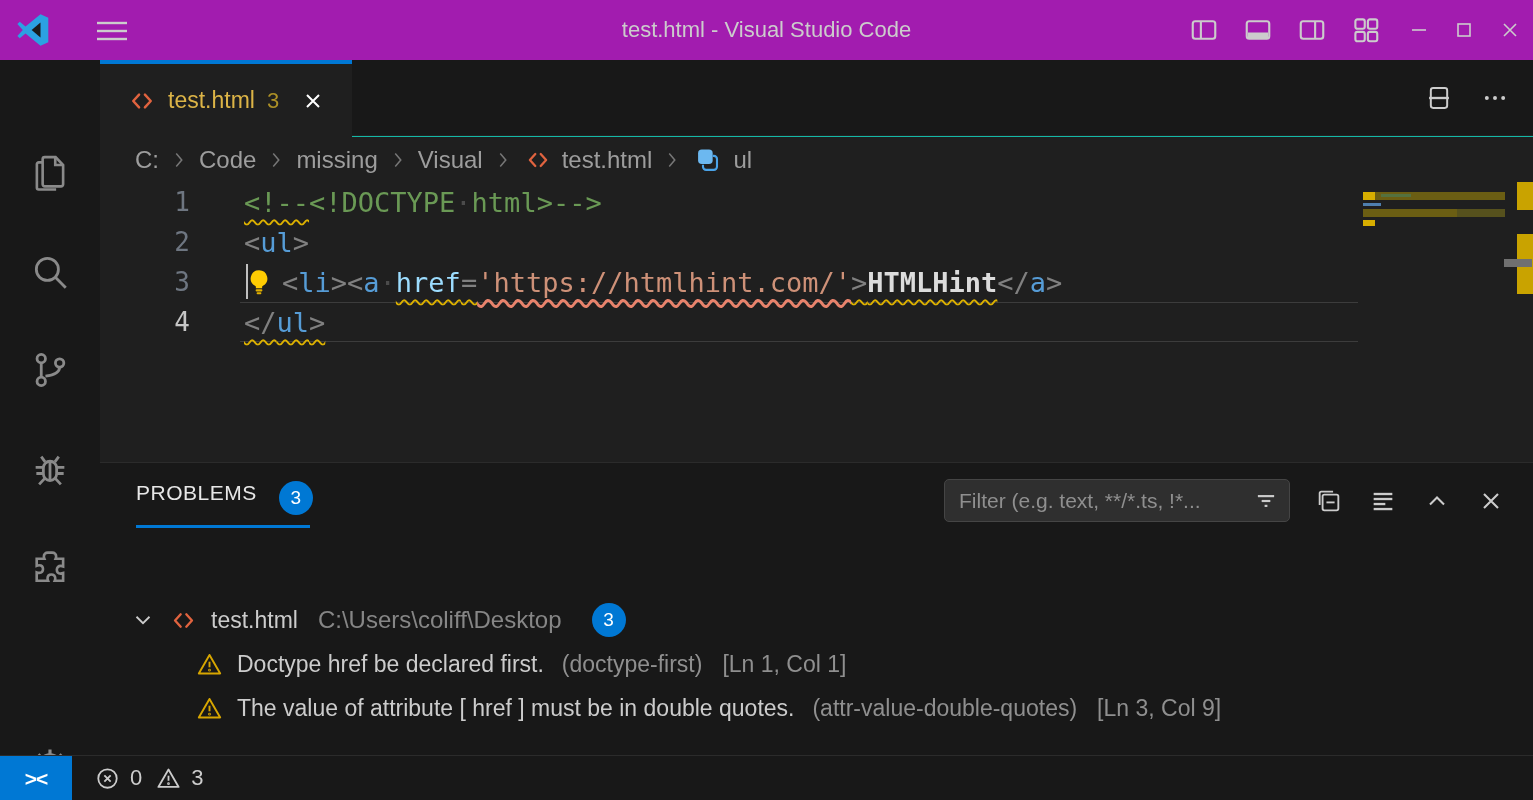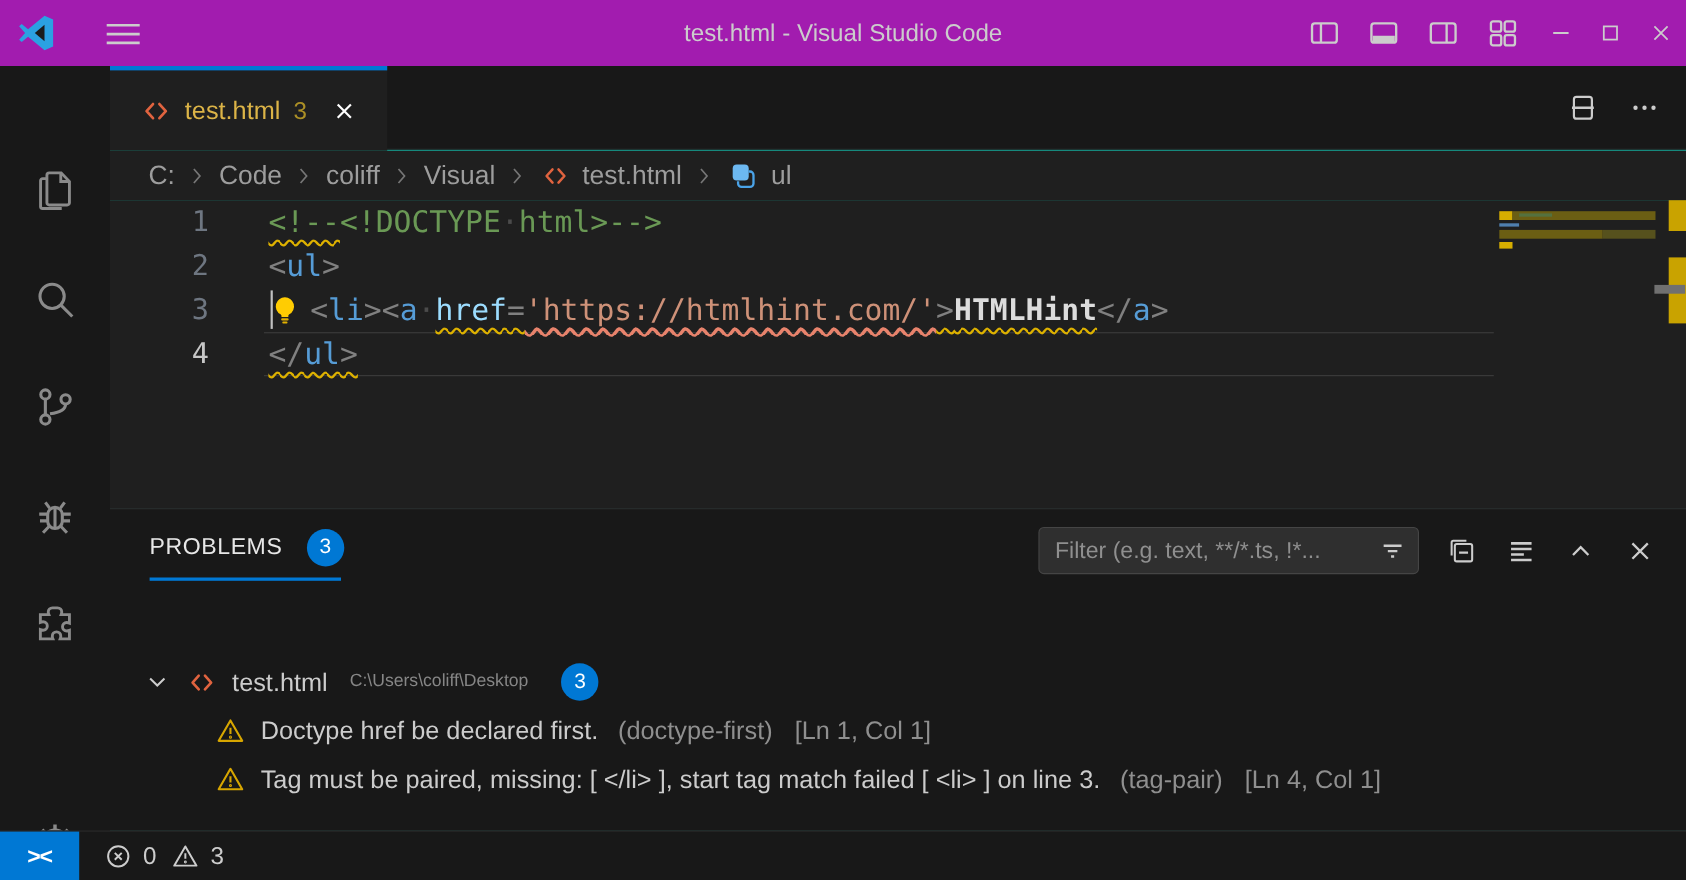--- a/index.html
+++ b/index.html
@@ -38,33 +38,33 @@
   .sqy{text-decoration-line:underline;text-decoration-style:wavy;text-decoration-color:#ddb100;text-decoration-thickness:2px;text-underline-offset:7px}
   .sqo{text-decoration-line:underline;text-decoration-style:wavy;text-decoration-color:#e8836c;text-decoration-thickness:3px;text-underline-offset:7px}
   .current-line{position:absolute;left:140px;top:120px;width:1118px;height:40px;border-top:1px solid #3c3c3c;border-bottom:1px solid #3c3c3c}
   .cursor{position:absolute;left:146px;top:82px;width:2px;height:35px;background:#c0c0c0}
   .bulb{margin-right:8px}
   .minimap{position:absolute;left:1263px;top:-4px;width:142px;height:280px}
   .ruler{position:absolute;left:1417px;top:0;width:16px;height:280px}
 
   
   .panel{position:absolute;left:0;top:402px;width:1433px;height:293px;background:#181818;border-top:1px solid #2b2b2b}
-  .panel-tab{position:absolute;left:36px;top:18px;display:flex;align-items:center;gap:22px}
+  .panel-tab{position:absolute;left:36px;top:18px;display:flex;align-items:flex-start;gap:22px}
   .panel-tab-label{font-size:21px;letter-spacing:.5px;color:#e7e7e7}
   .badge{min-width:34px;height:34px;border-radius:17px;background:#0078d4;color:#ffffff;font-size:19px;display:flex;align-items:center;justify-content:center;padding:0 6px}
   .panel-tab-underline{position:absolute;left:36px;top:62px;width:174px;height:3px;background:#0078d4}
   .filter-box{position:absolute;left:844px;top:16px;width:346px;height:43px;background:#2f2f2f;border:1px solid #454545;border-radius:5px;display:flex;align-items:center;padding:0 10px 0 14px}
   .filter-box input{flex:1;background:transparent;border:none;outline:none;color:#cccccc;font-size:21px;font-family:"Liberation Sans",sans-serif;min-width:0}
   .filter-box input::placeholder{color:#8f8f8f}
   .panel-actions{position:absolute;right:28px;top:16px;height:43px;display:flex;align-items:center;gap:26px}
   .tree{position:absolute;left:0;top:135px;width:1433px}
   .tree-row{height:44px;display:flex;align-items:center;white-space:nowrap;font-size:23px}
   .tree-file{padding-left:30px;gap:14px}
   .tree-file .fname{color:#cccccc}
-  .tree-file .fpath{color:#868686;font-size:16px;margin-left:6px}
+  .tree-file .fpath{color:#868686;font-size:24px;margin-left:6px}
   .tree-file .badge{margin-left:16px}
   .tree-warn{padding-left:96px;gap:14px}
   .msg{color:#cccccc}
   .rule{color:#8f8f8f;margin-left:4px}
   .loc{color:#8f8f8f;margin-left:6px}
 
   
   .statusbar{position:absolute;left:0;top:755px;width:1533px;height:45px;background:#181818;border-top:1px solid #2b2b2b;font-size:22px;color:#cccccc}
   .remote{position:absolute;left:0;top:0;width:72px;height:45px;background:#0078d4;display:flex;align-items:center;justify-content:center;color:#fff;font-weight:bold;font-size:21px;letter-spacing:-1px}
   .sb-left{position:absolute;left:94px;top:0;height:44px;display:flex;align-items:center;gap:9px}
@@ -214,21 +214,21 @@
 
   <div class="breadcrumbs">
     <span>C:</span>
     <svg width="22" height="22" viewBox="0 0 24 24" fill="none" stroke="#767676" stroke-width="1.7">
         <path d="M9 5l6 7-6 7"></path>
       </svg>
     <span>Code</span>
     <svg width="22" height="22" viewBox="0 0 24 24" fill="none" stroke="#767676" stroke-width="1.7">
         <path d="M9 5l6 7-6 7"></path>
       </svg>
-    <span>coliff</span>
+    <span>missing</span>
     <svg width="22" height="22" viewBox="0 0 24 24" fill="none" stroke="#767676" stroke-width="1.7">
         <path d="M9 5l6 7-6 7"></path>
       </svg>
     <span>Visual</span>
     <svg width="22" height="22" viewBox="0 0 24 24" fill="none" stroke="#767676" stroke-width="1.7">
         <path d="M9 5l6 7-6 7"></path>
       </svg>
     <span style="margin:0 2px">
       <svg width="26" height="26" viewBox="0 0 24 24" fill="none" stroke="#e0633f" stroke-width="2.1" stroke-linecap="round" stroke-linejoin="round">
           <path d="M9.5 6.5L4.5 12l5 5.5"></path>
@@ -364,33 +364,33 @@
               <path d="M12 3.5L21.5 20h-19z"></path>
               <line x1="12" y1="9.5" x2="12" y2="14.5"></line>
               <circle cx="12" cy="17" r="0.4" fill="#d7a600"></circle>
             </svg>
         </span>
         <span class="msg">Doctype href be declared first.</span>
         <span class="rule">(doctype-first)</span>
         <span class="loc">[Ln 1, Col 1]</span>
       </div>
 
-
       <div class="tree-row tree-warn">
         <span>
           <svg width="27" height="27" viewBox="0 0 24 24" fill="none" stroke="#d7a600" stroke-width="1.7" stroke-linejoin="round">
               <path d="M12 3.5L21.5 20h-19z"></path>
               <line x1="12" y1="9.5" x2="12" y2="14.5"></line>
               <circle cx="12" cy="17" r="0.4" fill="#d7a600"></circle>
             </svg>
         </span>
-        <span class="msg">Tag must be paired, missing: [ &lt;/li&gt; ], start tag match failed [ &lt;li&gt; ] on line 3.</span>
-        <span class="rule">(tag-pair)</span>
-        <span class="loc">[Ln 4, Col 1]</span>
+        <span class="msg">The value of attribute [ href ] must be in double quotes.</span>
+        <span class="rule">(attr-value-double-quotes)</span>
+        <span class="loc">[Ln 3, Col 9]</span>
       </div>
+
     </div>
   </div>
 </div>
 
 <div class="statusbar">
   <div class="remote">&gt;&lt;</div>
   <div class="sb-left">
     <span>
       <svg width="27" height="27" viewBox="0 0 24 24" fill="none" stroke="#cccccc" stroke-width="1.6">
           <circle cx="12" cy="12" r="8.2"></circle>

